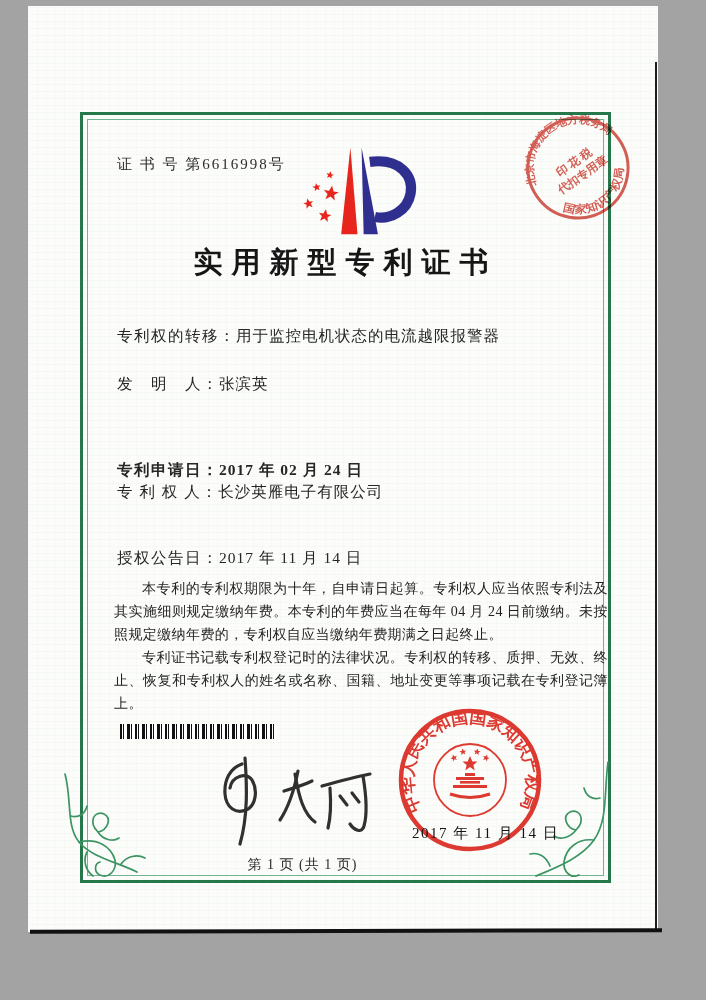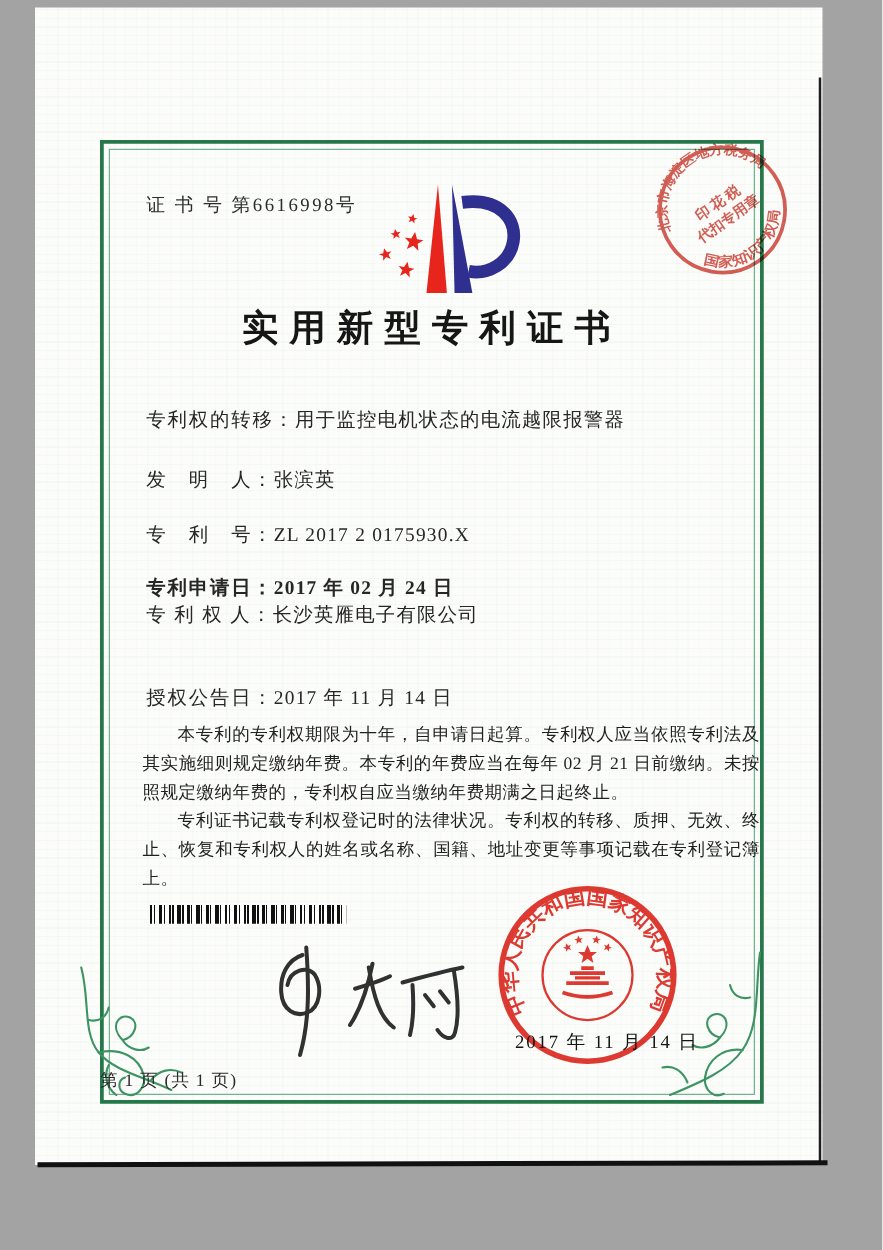--- a/index.html
+++ b/index.html
@@ -42,21 +42,21 @@
 
   .signer { position:absolute; left:120px; top:770px; font-family:"Liberation Sans", sans-serif;
             font-weight:700; font-size:17px; color:#2b2b2b; letter-spacing:2px; line-height:31px; }
   .signature { position:absolute; left:200px; top:746px; width:178px; height:104px; }
 
   .seal { position:absolute; left:396px; top:706px; width:148px; height:148px;
           opacity:0.93; mix-blend-mode:multiply; }
   .seal-date { position:absolute; left:412px; top:824px; font-size:15px; letter-spacing:1.5px;
                color:#141414; z-index:5; }
 
-  .footer { position:absolute; left:80px; top:856px; width:445px; text-align:left;
+  .footer { position:absolute; left:80px; top:856px; width:445px; text-align:center;
             font-size:14px; letter-spacing:1px; color:#2a2a2a; }
 
   .stamp { position:absolute; left:521px; top:111px; width:114px; height:114px;
            transform:rotate(-35deg); opacity:0.88; mix-blend-mode:multiply; }
 
   .flourish-bl { position:absolute; left:57px; top:772px; width:118px; height:114px; }
   .flourish-br { position:absolute; left:520px; top:758px; width:94px; height:130px; }
 </style>
 </head>
 <body>
@@ -107,35 +107,32 @@
   </svg>
 
   <div class="title">实用新型专利证书</div>
 
   <div class="field f0">
     <span class="lbl">专利权的转移：</span><span class="val">用于监控电机状态的电流越限报警器</span>
   </div>
   <div class="field f1">
     <span class="lbl">发　明　人：</span><span class="val">张滨英</span>
   </div>
-  <div class="field f2">
-    <span class="lbl">专　利　号：</span><span class="val">ZL 2017 2 0175930.X</span>
-  </div>
   <div class="field f3">
     <span class="lbl">专利申请日：</span><span class="val">2017 年 02 月 24 日</span>
   </div>
   <div class="field f4">
     <span class="lbl">专 利 权 人：</span><span class="val">长沙英雁电子有限公司</span>
   </div>
   <div class="field f5">
     <span class="lbl">授权公告日：</span><span class="val">2017 年 11 月 14 日</span>
   </div>
 
   <div class="body-text">
-    <p>本专利的专利权期限为十年，自申请日起算。专利权人应当依照专利法及其实施细则规定缴纳年费。本专利的年费应当在每年 02 月 21 日前缴纳。未按照规定缴纳年费的，专利权自应当缴纳年费期满之日起终止。</p>
+    <p>本专利的专利权期限为十年，自申请日起算。专利权人应当依照专利法及其实施细则规定缴纳年费。本专利的年费应当在每年 04 月 24 日前缴纳。未按照规定缴纳年费的，专利权自应当缴纳年费期满之日起终止。</p>
     <p>专利证书记载专利权登记时的法律状况。专利权的转移、质押、无效、终止、恢复和专利权人的姓名或名称、国籍、地址变更等事项记载在专利登记簿上。</p>
   </div>
 
   <div class="barcode"></div>
 
 
   <svg class="signature" viewBox="0 0 178 104">
     <g fill="none" stroke="#1b1b1b" stroke-width="3.2" stroke-linecap="round" opacity="0.9">
       <path d="M 42,18 C 30,22 24,34 25,48 C 26,62 36,68 46,64 C 56,60 58,44 52,34 C 46,26 32,30 30,42"></path>
       <path d="M 45,12 C 47,40 48,70 40,98"></path>

